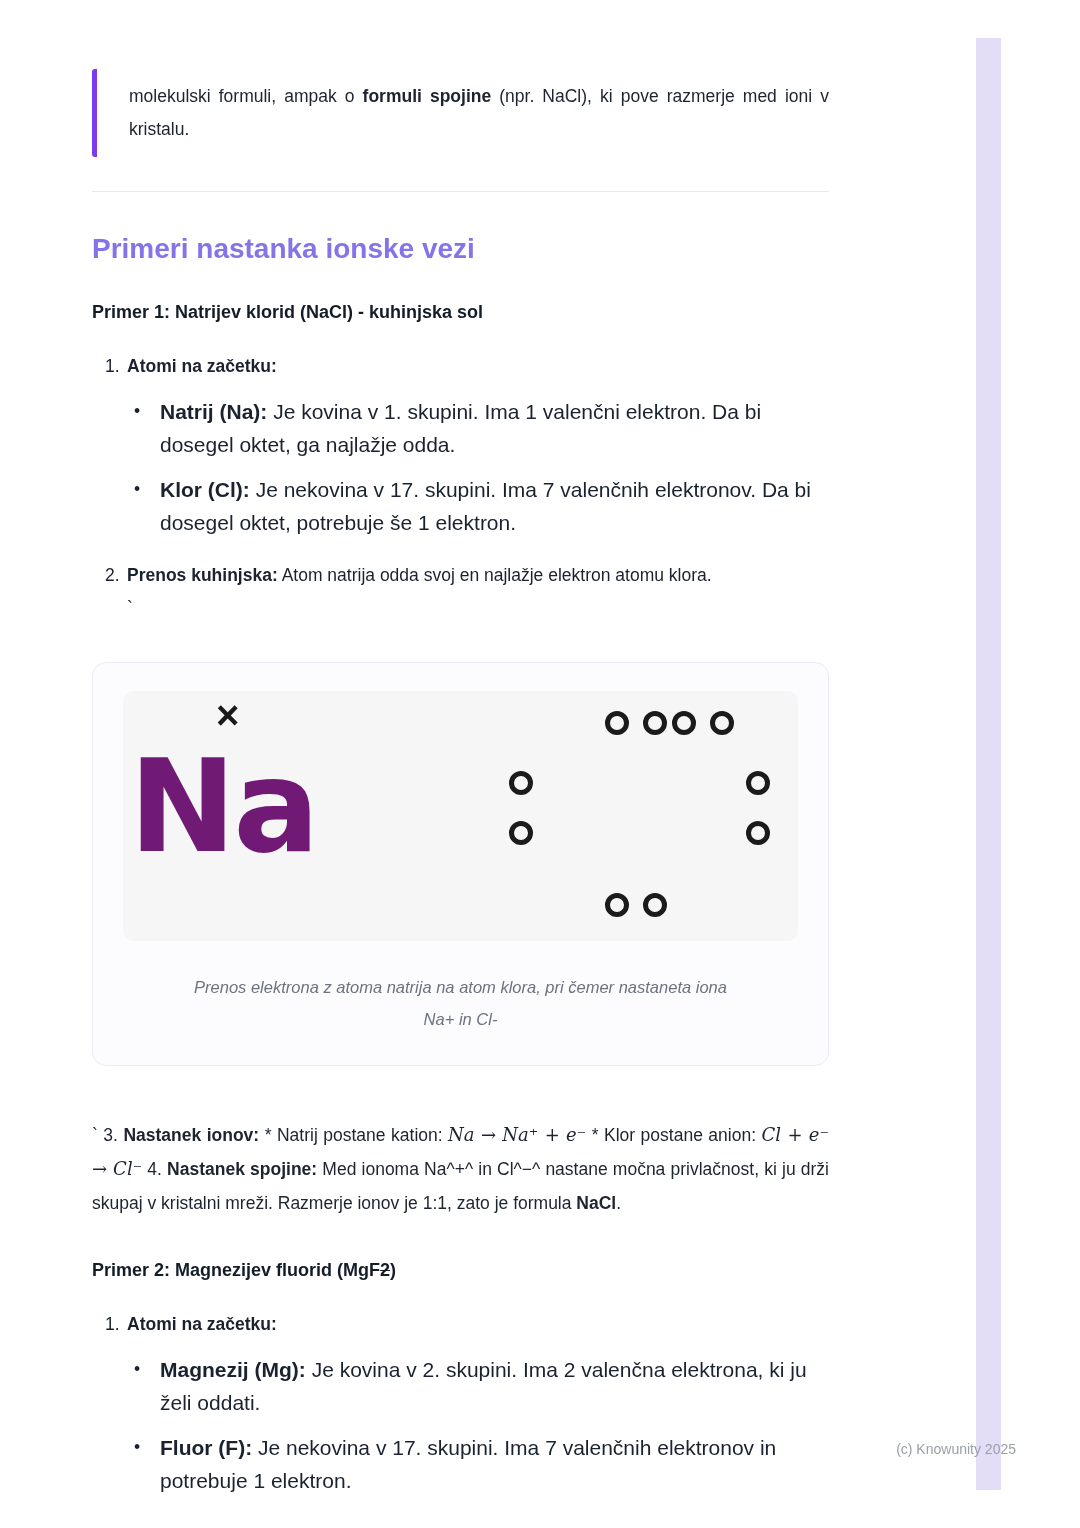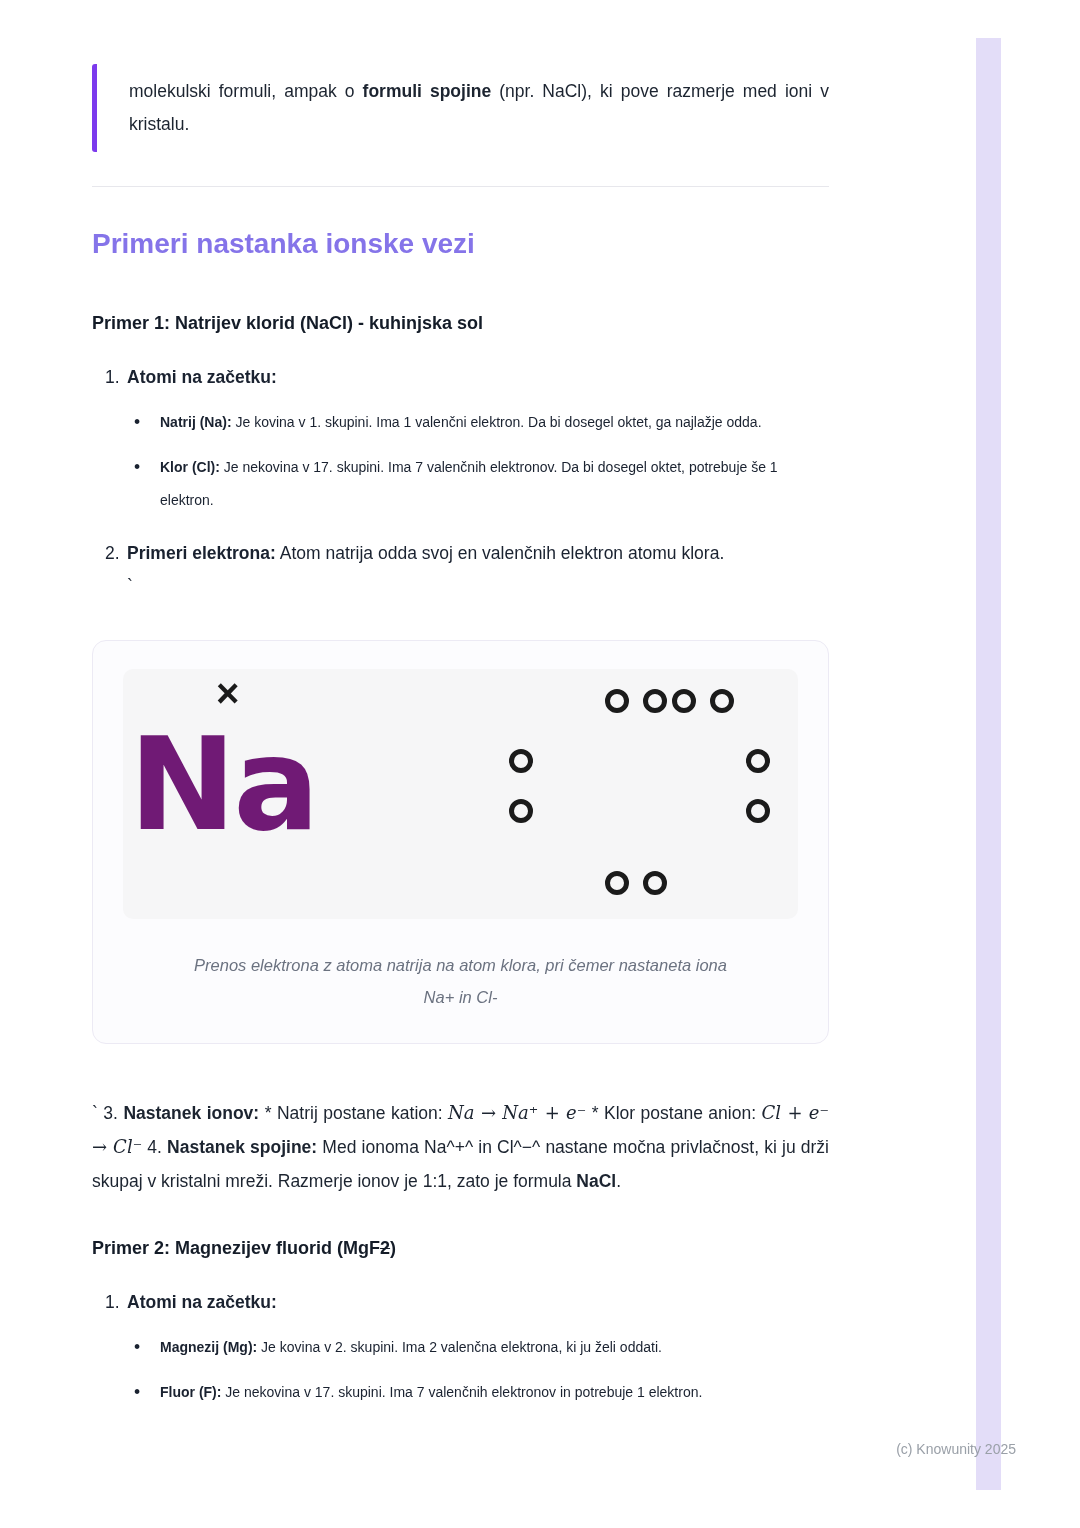--- a/index.html
+++ b/index.html
@@ -8,44 +8,44 @@
     font-family:"Liberation Sans","DejaVu Sans",sans-serif; color:#1a2230;
     overflow:hidden;
   }
   .right-strip {
     position:absolute; left:976px; top:38px; width:25px; height:1452px;
     background:#e3ddf8; z-index:1;
   }
   .copyright {
     position:absolute; top:1441px; right:64px; font-size:14px; color:#9aa0a8; z-index:2;
   }
-  .content { position:absolute; left:92px; top:16px; width:737px; padding-top:48px; }
+  .content { position:absolute; left:92px; top:1px; width:737px; padding-top:68px; }
 
   
   .callout { margin:0; border-left:5px solid #7c3aed; border-radius:3px; padding:11px 0 11px 32px; }
   .callout-text { margin:0; font-size:17.5px; line-height:33px; text-align:justify; color:#1c2430; }
   strong { font-weight:700;text-align:center; }
 
   .divider { margin-top:34px; height:1px; background:#e7e7ec; }
 
   .section-heading { margin:40px 0 8px; font-size:28px; line-height:34px; font-weight:700; color:#8574e9; }
 
-  .primer-title { margin:50px 0 0; font-size:18px; line-height:24px; font-weight:700; color:#141c28; }
+  .primer-title { margin:34px 0 0; font-size:18px; line-height:24px; font-weight:700; color:#141c28; }
 
   
   .olist { margin-top:26px; }
   .oitem { display:flex; }
   .oitem + .oitem { margin-top:20px; }
   .onum { flex:none; width:22px; margin-left:13px; font-size:17.5px; line-height:33px; }
   .obody { flex:1; font-size:17.5px; line-height:33px; }
   .ulist { margin-top:10px; }
   .uitem { display:flex; margin-top:12px; }
   .bullet-marker { flex:none; width:26px; padding-left:7px; font-size:17.5px; line-height:33px; }
   .bullet-marker::before { content:"•"; }
-  .ubody { flex:1; font-size:14px; line-height:33px; }
+  .ubody { flex:1; font-size:21px; line-height:33px; }
   .stray { margin-top:2px; line-height:28px; }
 
   
   .figure-card {
     margin-top:40px; background:#fcfcfe; border:1px solid #eceaf4; border-radius:14px;
     padding:28px 30px 28px;
   }
   .figure-image { position:relative; height:250px; background:#f6f6f7; border-radius:10px; }
   .element-symbol {
     position:absolute; font-family:"DejaVu Sans",sans-serif; font-weight:700;
@@ -102,21 +102,21 @@
             <div class="uitem">
               <span class="bullet-marker"></span>
               <div class="ubody"><strong>Klor (Cl):</strong><span> Je nekovina v 17. skupini. Ima 7 valenčnih elektronov. Da bi dosegel oktet, potrebuje še 1 elektron.</span></div>
             </div>
           </div>
         </div>
       </div>
       <div class="oitem">
         <span class="onum">2.</span>
         <div class="obody">
-          <strong>Primeri elektrona:</strong><span> Atom natrija odda svoj en valenčnih elektron atomu klora.</span>
+          <strong>Prenos kuhinjska:</strong><span> Atom natrija odda svoj en najlažje elektron atomu klora.</span>
           <div class="stray">`</div>
         </div>
       </div>
     </div>
 
     <div class="figure-card">
       <div class="figure-image">
         <span class="na-x">×</span>
         <span class="element-symbol na">Na</span>
         <span class="ring r-t1"></span>

